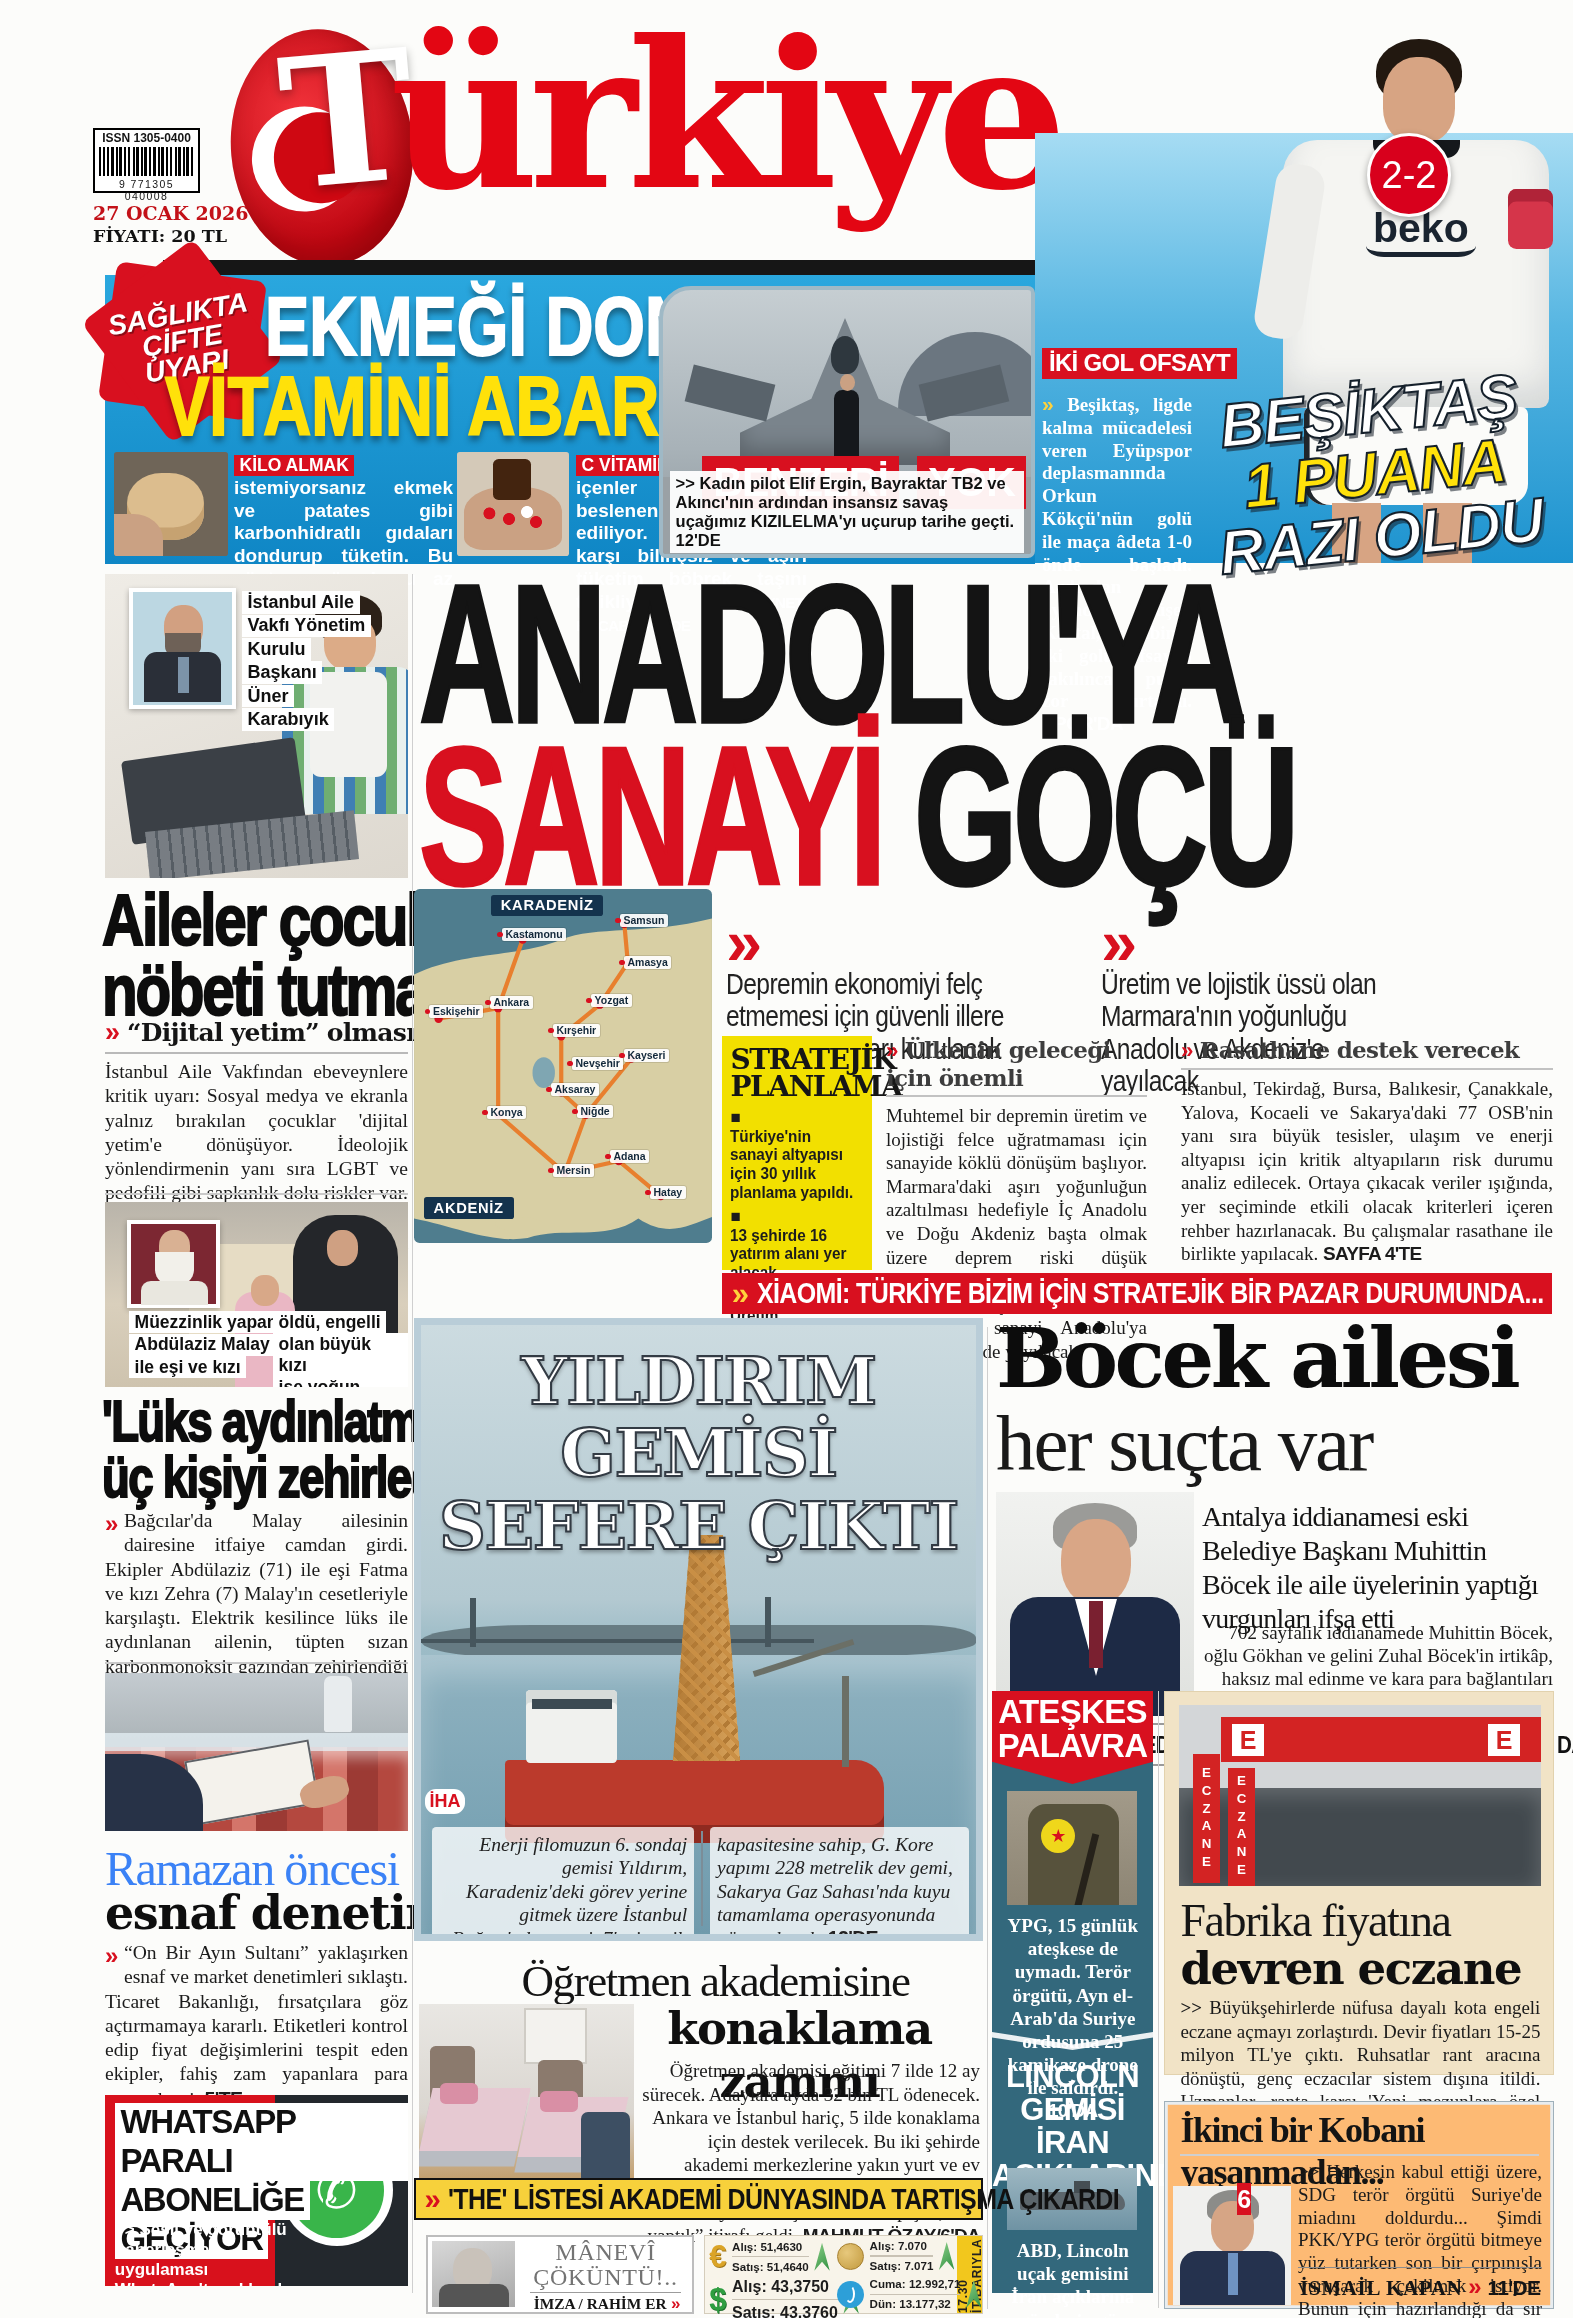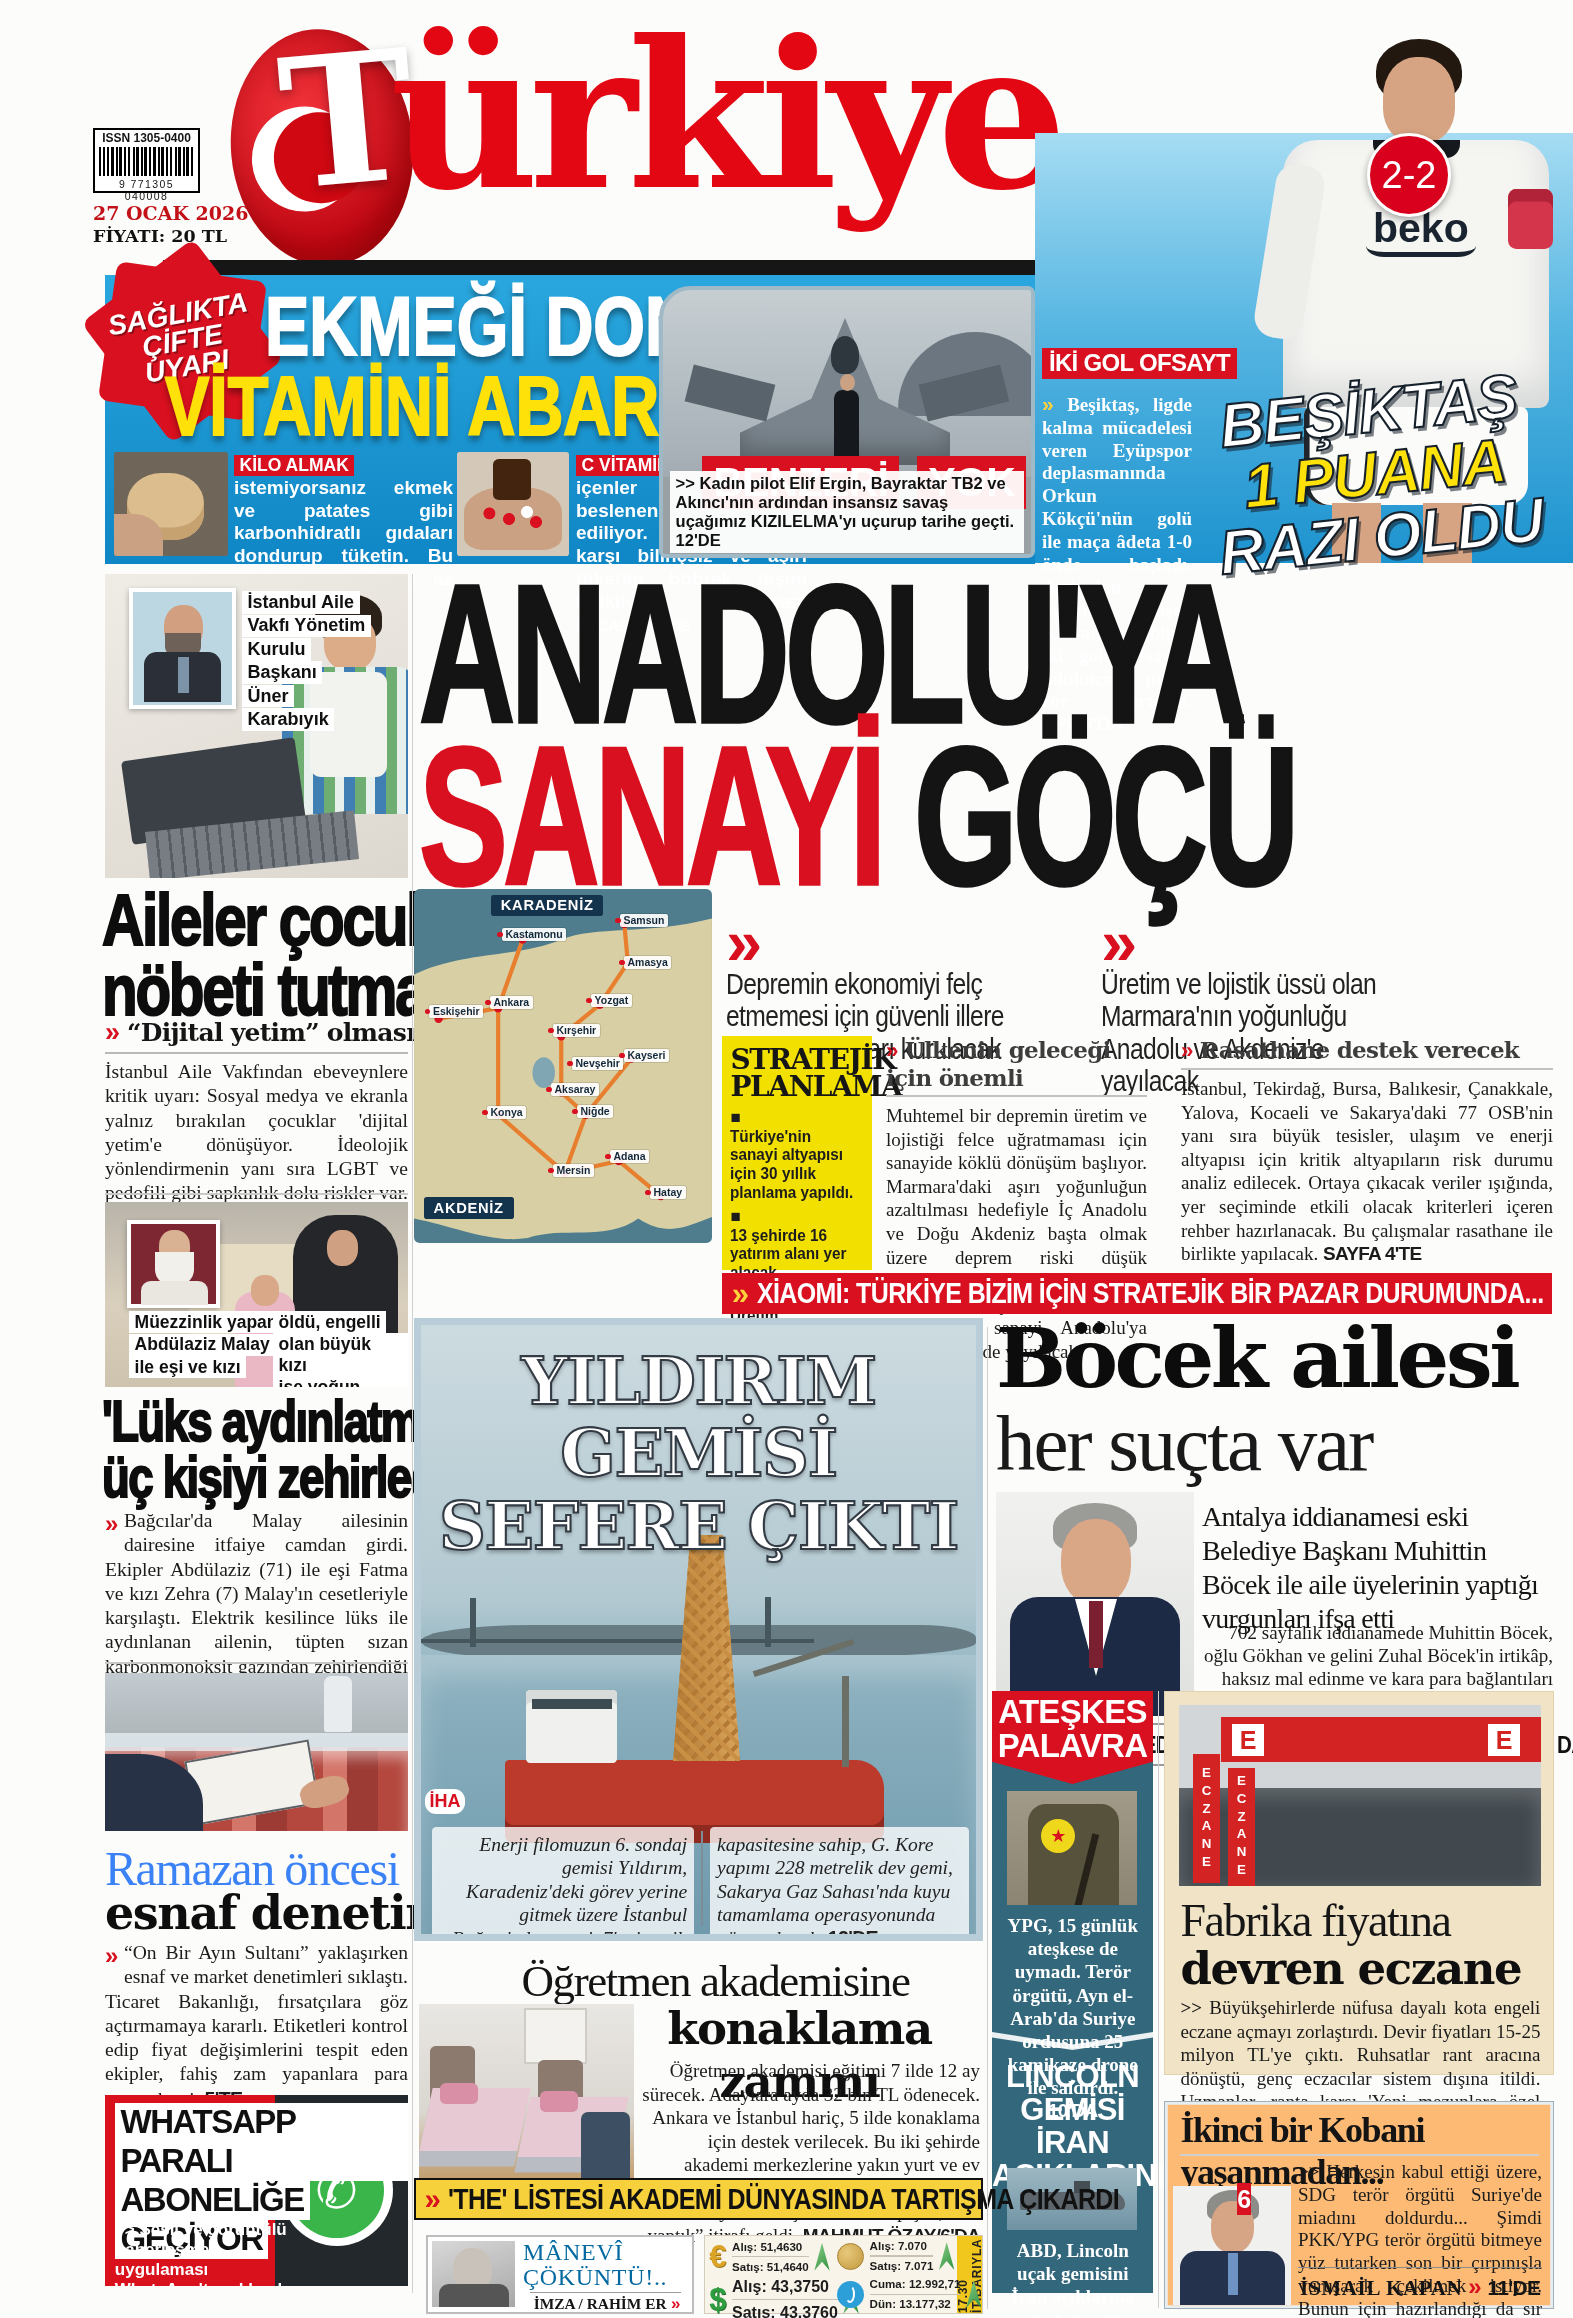--- a/index.html
+++ b/index.html
@@ -451,21 +451,21 @@
     <span class="chev" style="font-size:29.4px;margin-right:7px">»</span>
     <span class="cond" style="font-weight:bold;font-size:29.4px;letter-spacing:-0.7px;color:#111;transform:scaleX(.85)">'THE' LİSTESİ AKADEMİ DÜNYASINDA TARTIŞMA ÇIKARDI</span>
     <span style="margin-left:auto;background:#d8101f;color:#fff;font-weight:bold;font-size:25px;width:32px;height:32px;display:flex;align-items:center;justify-content:center">6</span>
   </div>
 
   <div class="abs" style="left:426px;top:2235px;width:268px;height:79px;background:#fff;border:2.1px solid #bdbdbd">
     <div style="position:absolute;left:4.2px;top:4.2px;width:83px;height:66px;background:linear-gradient(160deg,#d8d8d8,#a8a8a8);overflow:hidden">
       <div style="position:absolute;left:21px;top:7px;width:39px;height:45px;background:#c9c2ba;border-radius:46%"></div>
       <div style="position:absolute;left:7px;top:43px;width:70px;height:28px;background:#555;border-radius:9.8px 9.8px 0 0"></div>
     </div>
-    <div class="serif" style="position:absolute;left:95px;top:2.8px;width:165px;font-size:24px;line-height:1.05;color:#0369a1;letter-spacing:0.7px">
+    <div class="serif" style="position:absolute;left:95px;top:2.8px;width:165px;text-align:center;font-size:24px;line-height:1.05;color:#737373;letter-spacing:0.7px">
       <span>MÂNEVÎ</span><br><span>ÇÖKÜNTÜ!..</span>
     </div>
     <div class="rule" style="position:absolute;left:102px;top:55px;width:151px;background:#9c9c9c;height:1.4px"></div>
     <div style="position:absolute;left:95px;top:57px;width:168px;text-align:center;font-size:15.4px">
       <b class="serif">İMZA / RAHİM ER</b>
       <span class="chev" style="font-size:17px">»</span>
       <b class="bref">10'DA</b>
     </div>
   </div>
 

